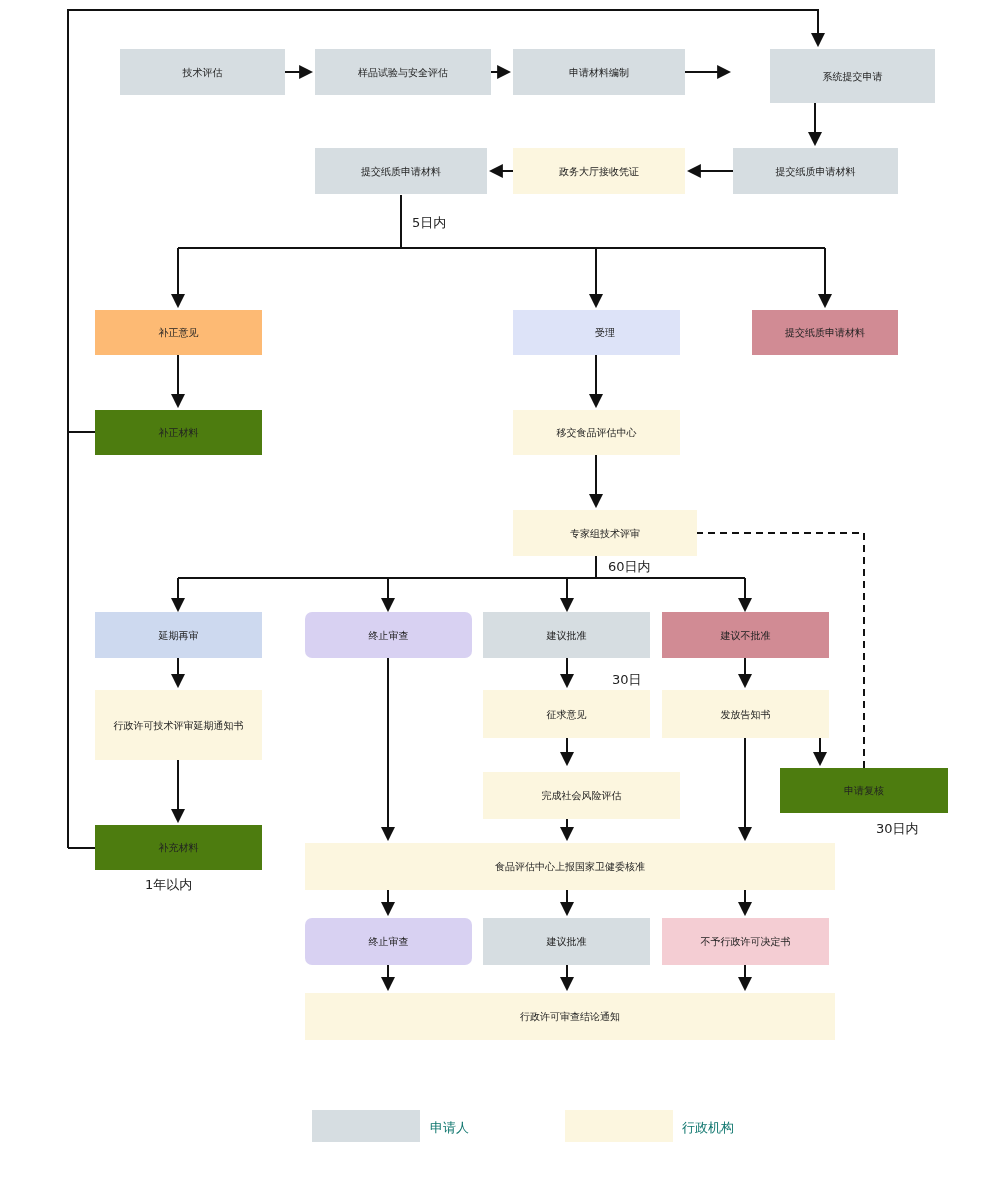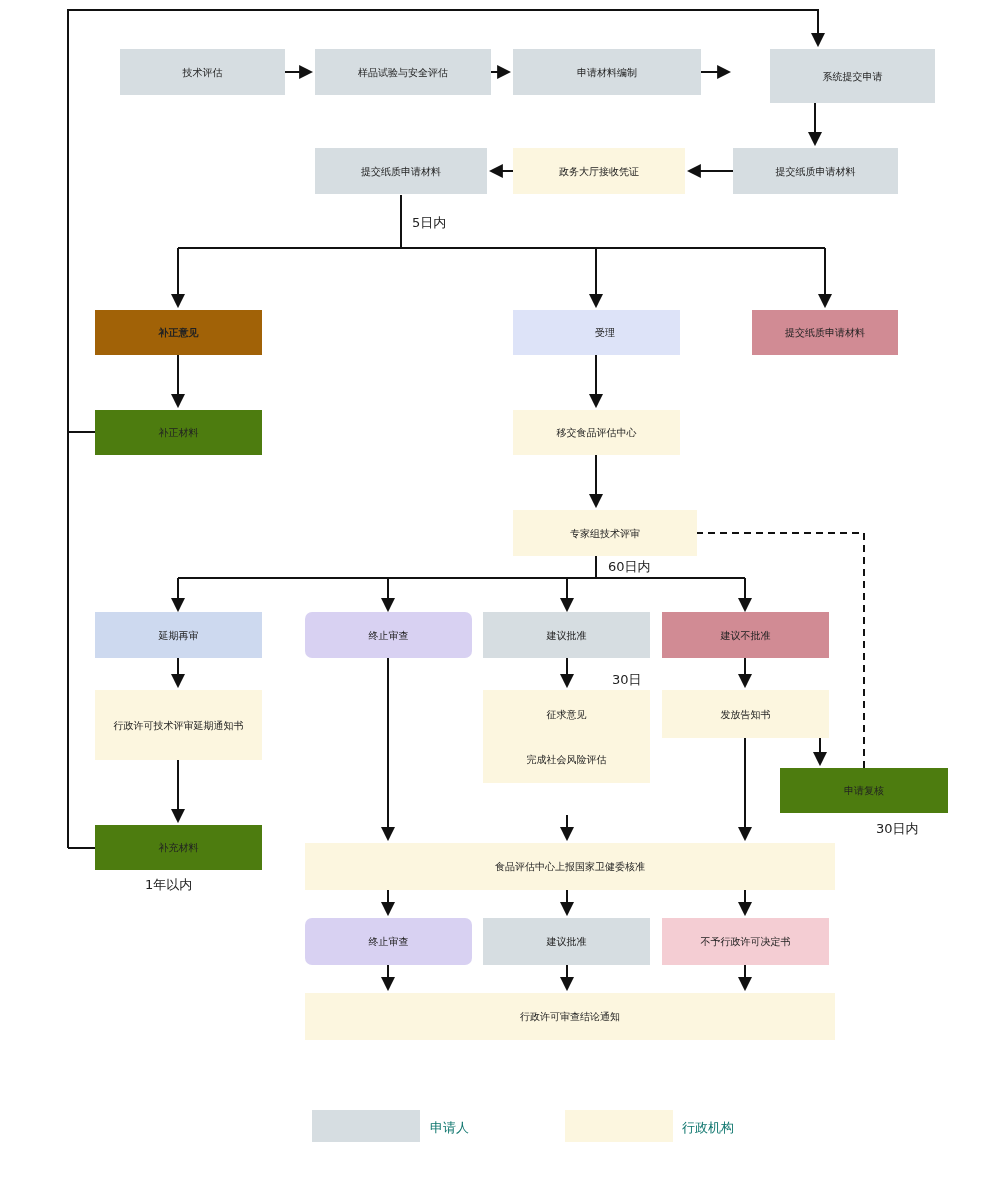--- a/index.html
+++ b/index.html
@@ -19,21 +19,21 @@
     align-items: center;
     justify-content: center;
     text-align: center;
     font-size: 10px;
     color: #222222;
     line-height: 1.5;
     padding: 3px 8px;
   }
   .c-gray       { background: #d6dde1; }
   .c-cream      { background: #fcf6df; }
-  .c-blue       { background: #a16207; font-weight: bold; }
+  .c-blue       { background: #fdba74; }
   .c-periwinkle { background: #dde3f8; padding-left: 25px; }
   .c-lightblue  { background: #cdd9ef; }
   .c-green      { background: #4d7c0f; }
   .c-purple     { background: #d8d1f2; border-radius: 7px; }
   .c-red        { background: #d18b94; }
   .c-pink       { background: #f4cdd3; }
   .edge-label {
     position: absolute;
     font-size: 13px;
     color: #222222;
@@ -107,21 +107,21 @@
       <path d="M388,965 V989" marker-end="url(#arrow)"></path>
       <path d="M567,965 V989" marker-end="url(#arrow)"></path>
       <path d="M745,965 V989" marker-end="url(#arrow)"></path>
 
       <path d="M864,768 V533 H684" stroke-dasharray="7 5" marker-end="url(#arrow)"></path>
     </g>
   </svg>
 
   <div class="node c-gray" style="left:120px;top:49px;width:165px;height:46px">技术评估</div>
   <div class="node c-gray" style="left:315px;top:49px;width:176px;height:46px">样品试验与安全评估</div>
-  <div class="node c-gray" style="left:513px;top:49px;width:188px;height:46px">申请材料编制</div>
+  <div class="node c-gray" style="left:513px;top:49px;width:172px;height:46px">申请材料编制</div>
   <div class="node c-gray" style="left:770px;top:49px;width:165px;height:54px">系统提交申请</div>
 
   <div class="node c-gray" style="left:733px;top:148px;width:165px;height:46px">提交纸质申请材料</div>
   <div class="node c-cream" style="left:513px;top:148px;width:172px;height:46px">政务大厅接收凭证</div>
   <div class="node c-gray" style="left:315px;top:148px;width:172px;height:46px">提交纸质申请材料</div>
 
   <div class="node c-blue" style="left:95px;top:310px;width:167px;height:45px">补正意见</div>
   <div class="node c-periwinkle" style="left:513px;top:310px;width:167px;height:45px">受理</div>
   <div class="node c-red" style="left:752px;top:310px;width:146px;height:45px">提交纸质申请材料</div>
 
@@ -132,21 +132,21 @@
 
   <div class="node c-lightblue" style="left:95px;top:612px;width:167px;height:46px">延期再审</div>
   <div class="node c-purple" style="left:305px;top:612px;width:167px;height:46px">终止审查</div>
   <div class="node c-gray" style="left:483px;top:612px;width:167px;height:46px">建议批准</div>
   <div class="node c-red" style="left:662px;top:612px;width:167px;height:46px">建议不批准</div>
 
   <div class="node c-cream" style="left:95px;top:690px;width:167px;height:70px">行政许可技术评审延期通知书</div>
   <div class="node c-cream" style="left:483px;top:690px;width:167px;height:48px">征求意见</div>
   <div class="node c-cream" style="left:662px;top:690px;width:167px;height:48px">发放告知书</div>
 
-  <div class="node c-cream" style="left:483px;top:736px;width:167px;height:47px">完成社会风险评估</div>
+  <div class="node c-cream" style="left:483px;top:772px;width:197px;height:47px">完成社会风险评估</div>
   <div class="node c-green" style="left:780px;top:768px;width:168px;height:45px">申请复核</div>
   <div class="node c-green" style="left:95px;top:825px;width:167px;height:45px">补充材料</div>
 
   <div class="node c-cream" style="left:305px;top:843px;width:530px;height:47px">食品评估中心上报国家卫健委核准</div>
 
   <div class="node c-purple" style="left:305px;top:918px;width:167px;height:47px">终止审查</div>
   <div class="node c-gray" style="left:483px;top:918px;width:167px;height:47px">建议批准</div>
   <div class="node c-pink" style="left:662px;top:918px;width:167px;height:47px">不予行政许可决定书</div>
 
   <div class="node c-cream" style="left:305px;top:993px;width:530px;height:47px">行政许可审查结论通知</div>

